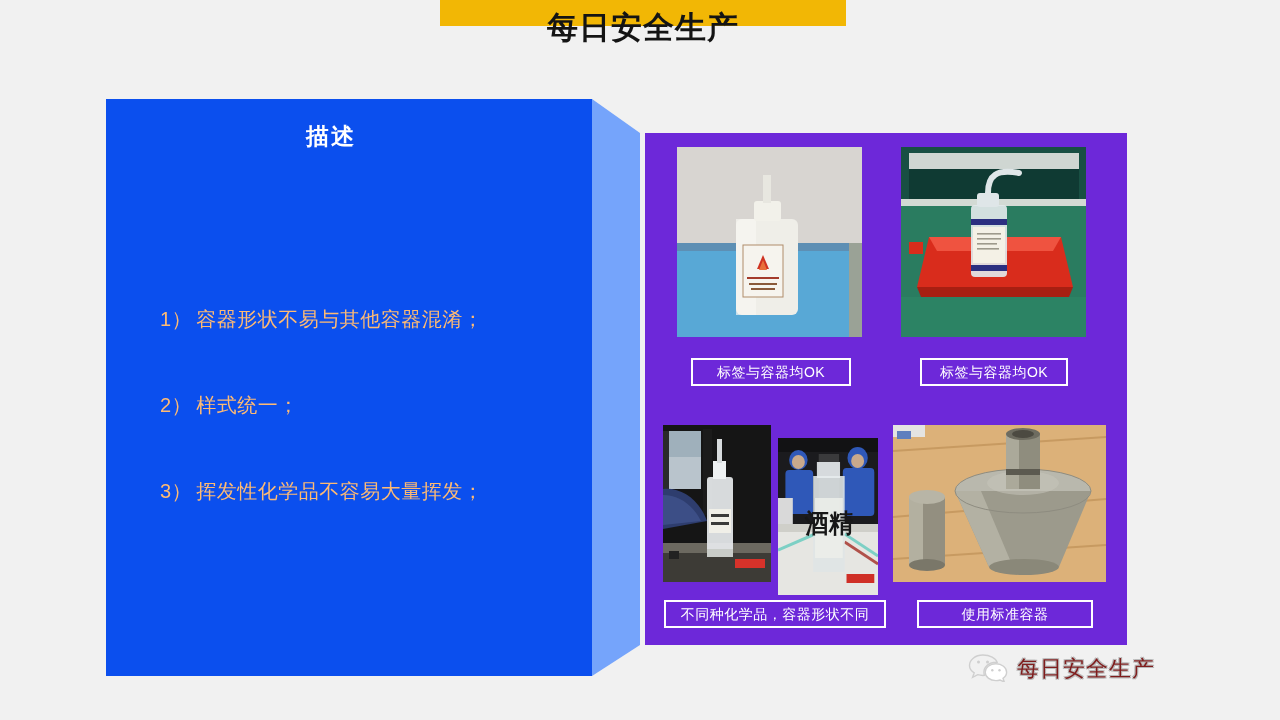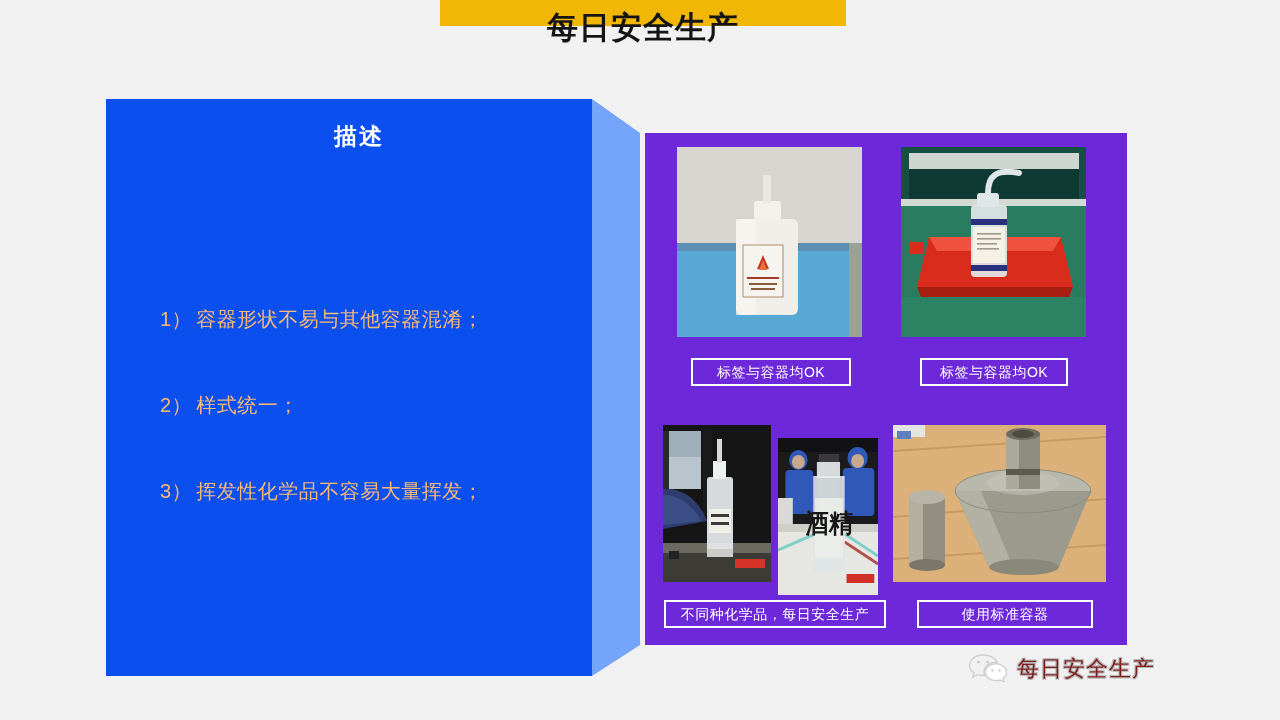--- a/index.html
+++ b/index.html
@@ -61,21 +61,20 @@
   #desc-heading {
     position: absolute;
     left: 0;
     top: 22px;
     width: 450px;
     text-align: center;
     color: #ffffff;
     font-size: 23px;
     font-weight: bold;
     letter-spacing: 2px;
-    margin-left: 28px;
   }
 
   #desc-list {
     position: absolute;
     left: 54px;
     top: 206px;
     width: 420px;
   }
   .desc-item {
     color: #fdba74;
@@ -299,21 +298,21 @@
       <ellipse cx="130" cy="9" rx="11" ry="4" fill="#4c4a41"></ellipse>
       <rect x="113" y="44" width="34" height="6" fill="#5c5a50"></rect>
 
       <rect x="16" y="72" width="36" height="68" fill="#938f80"></rect>
       <rect x="16" y="72" width="14" height="68" fill="#b3b0a0"></rect>
       <ellipse cx="34" cy="72" rx="18" ry="7" fill="#b8b5a6"></ellipse>
       <ellipse cx="34" cy="140" rx="18" ry="6" fill="#7a7769"></ellipse>
     </svg>
   </div>
 
-  <div class="caption" style="left:19px; top:467px; width:222px; height:28px;">不同种化学品，每日安全生产</div>
+  <div class="caption" style="left:19px; top:467px; width:222px; height:28px;">不同种化学品，容器形状不同</div>
 
   <div class="caption" style="left:272px; top:467px; width:176px; height:28px;">使用标准容器</div>
 </div>
 
 <div id="watermark">
   <span>
     <svg width="40" height="30" viewBox="0 0 40 30">
       <path d="M15 3 C7 3 1.5 8 1.5 13.4 C1.5 16.4 3.3 19 6.2 20.8 L4.6 25.3 L9.7 22.7 C11.3 23.2 13.1 23.5 15 23.5 C15.5 23.5 16 23.5 16.5 23.4 C16.1 22.4 15.9 21.3 15.9 20.2 C15.9 14.6 21.3 10.2 27.9 10.2 C28.3 10.2 28.7 10.2 29.1 10.3 C27.8 6.1 21.9 3 15 3 Z" fill="none" stroke="#cfcfcf" stroke-width="1.4"></path>
       <circle cx="10.5" cy="10" r="1.5" fill="#cfcfcf"></circle>
       <circle cx="19.5" cy="10" r="1.5" fill="#cfcfcf"></circle>

